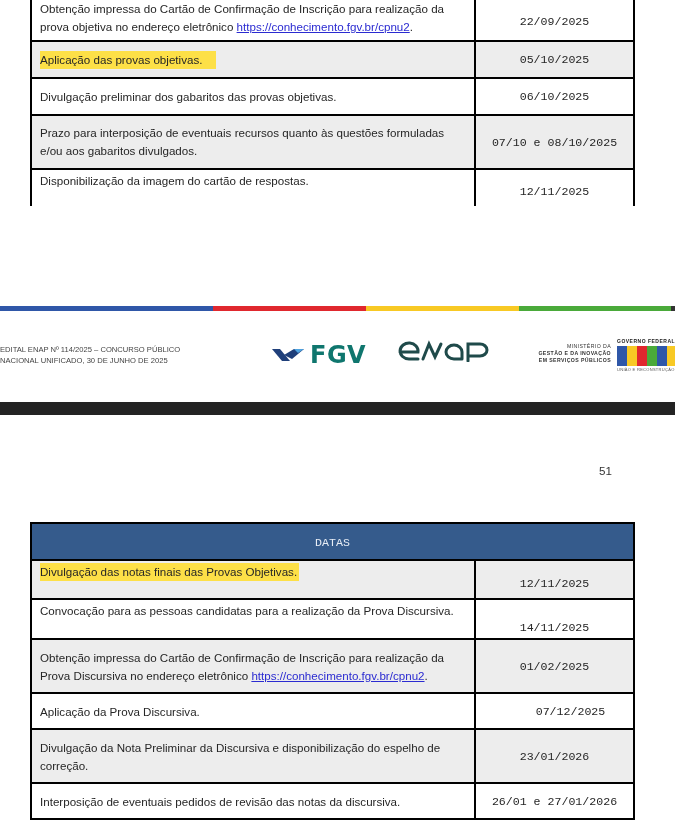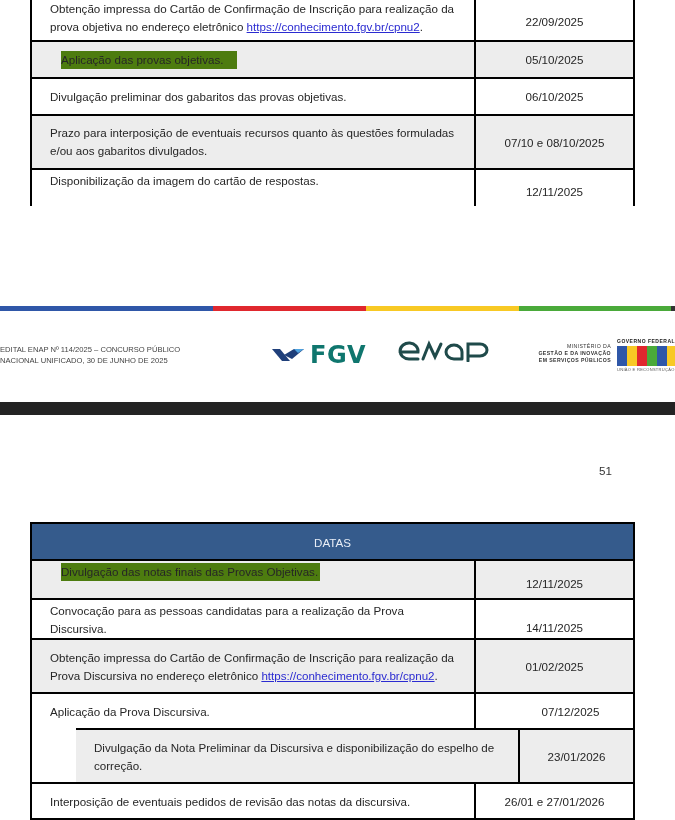--- a/index.html
+++ b/index.html
@@ -2,27 +2,27 @@
 <html><head>
 <meta charset="utf-8">
 <style>
   * { box-sizing: border-box; margin: 0; padding: 0; }
   html, body { width: 675px; height: 820px; overflow: hidden; background: #ffffff; }
   body { position: relative; font-family: "Liberation Sans", sans-serif; color: #262626; }
 
   .tbl { position: absolute; left: 30px; width: 605px; border: 2px solid #000; border-collapse: collapse; }
   .tbl .row { position: absolute; left: 0; right: 0; border-top: 2px solid #000; display: flex; }
   .tbl .row.first { border-top: none; }
-  .tbl .cell-ev { width: 444px; border-right: 2px solid #000; padding: 0 18px; font-size: 11.6px; line-height: 18px; display: flex; align-items: center; height: 100%; }
+  .tbl .cell-ev { width: 444px; border-right: 2px solid #000; padding: 0 8px; font-size: 11.6px; line-height: 18px; display: flex; align-items: center; height: 100%; }
   .tbl .cell-ev.top { align-items: flex-start; padding-top: 2px; }
-  .tbl .cell-dt { flex: 1; display: flex; align-items: center; justify-content: center; font-size: 11.6px; height: 100%; }
+  .tbl .cell-dt { flex: 1; display: flex; align-items: center; justify-content: center; font-size: 11.6px; height: 100%; font-family: Liberation Mono, monospace; }
   .tbl .cell-dt.low { padding-top: 6px; }
   .gray { background: #ededed; }
   .white { background: #ffffff; }
-  .hl { background: #4d7c0f; padding-right: 2px; margin-left: 11px; }
+  .hl { background: #fde047; padding-right: 2px; }
   .hl.wide { padding-right: 14px; }
   a.lnk { color: #1a0dab; text-decoration: underline; color: #2b2bd1; }
 
   .hdr { background: #355b8c; color: #e8eef6; }
   .hdr .cell-ev { justify-content: center; font-size: 11.6px; letter-spacing: 0.2px; }
   .hdr .cell-dt { font-size: 11.6px; }
 
   
   .stripe { position: absolute; top: 306px; height: 5px; }
   .footer-text { position: absolute; left: 0; top: 344px; font-size: 7.6px; line-height: 11px; color: #444; }
@@ -141,21 +141,21 @@
   <div class="row gray" style="top:114px; height:55px;">
     <div class="cell-ev">
       <span><span>Obtenção impressa do Cartão de Confirmação de Inscrição para realização da Prova Discursiva no endereço eletrônico </span><a class="lnk">https://conhecimento.fgv.br/cpnu2</a><span>.</span></span>
     </div>
     <div class="cell-dt">01/02/2025</div>
   </div>
   <div class="row white" style="top:168px; height:37px;gap:32px;">
     <div class="cell-ev">Aplicação  da  Prova  Discursiva.</div>
     <div class="cell-dt">07/12/2025</div>
   </div>
-  <div class="row gray" style="top:204px; height:55px;margin-left:44px;">
+  <div class="row gray" style="top:204px; height:55px;">
     <div class="cell-ev">Divulgação da  Nota Preliminar  da Discursiva e disponibilização do espelho de correção.</div>
     <div class="cell-dt">23/01/2026</div>
   </div>
   <div class="row white" style="top:258px; height:37px;">
     <div class="cell-ev">Interposição de eventuais pedidos de revisão das notas da discursiva.</div>
     <div class="cell-dt">26/01 e 27/01/2026</div>
   </div>
   <div class="row white" style="top:294px; height:10px;">
     
     

